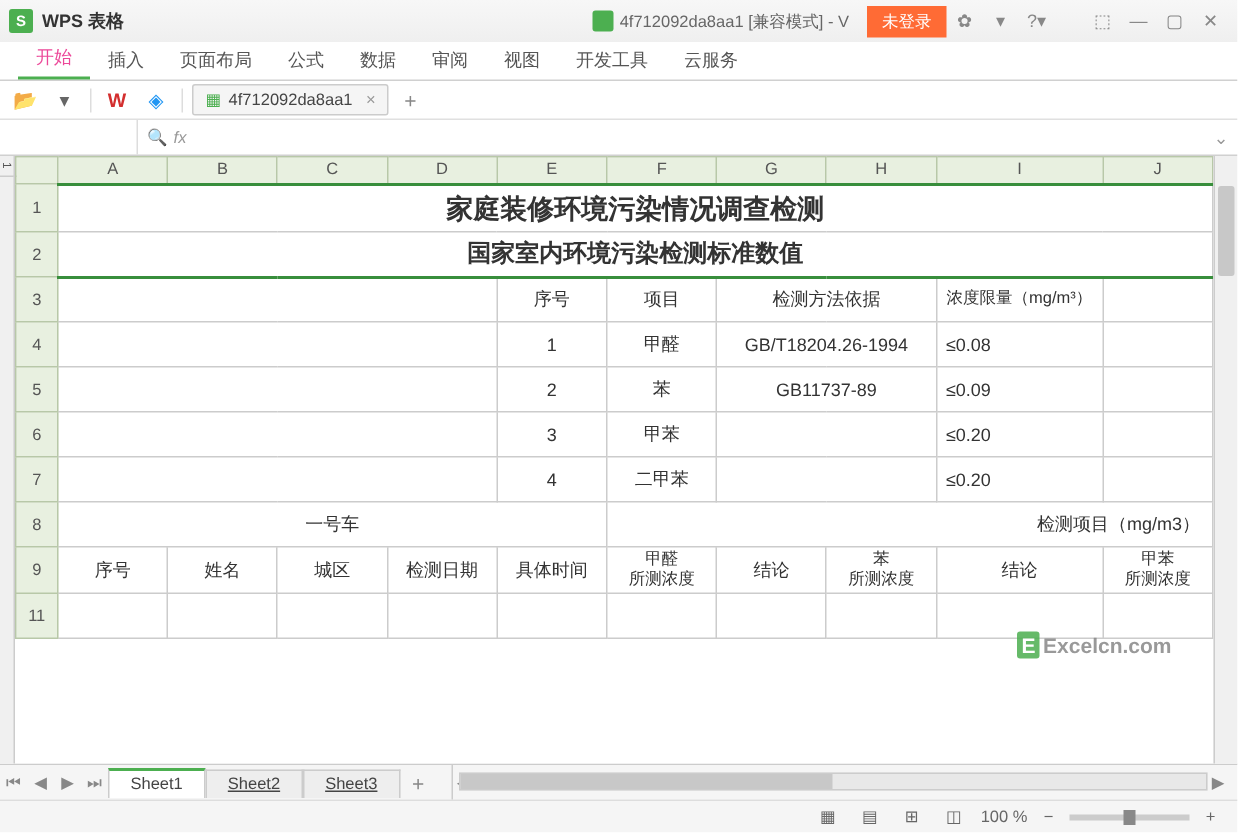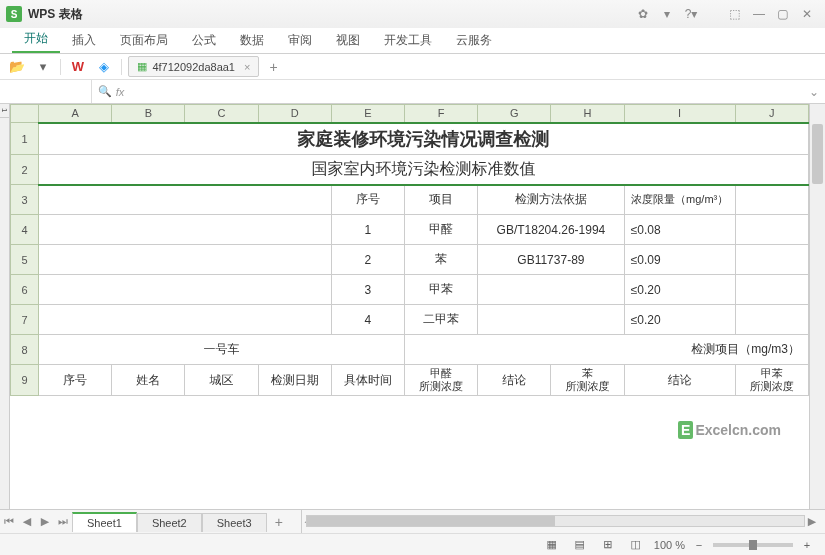--- a/index.html
+++ b/index.html
@@ -12,21 +12,21 @@
 .titlebar .spacer { flex: 1; }
 .titlebar .docgroup { display: flex; align-items: center; gap: 4px; }
 .titlebar .docicon { width: 14px; height: 14px; background: #4caf50; border-radius: 2px;}
 .titlebar .doctitle { color: #666; font-size: 11px; }
 .titlebar .loginbtn { background: #ff6b35; color: #fff; padding: 3px 10px; font-size: 11px; margin-left: 8px; cursor: pointer; }
 .titlebar .ticon { width: 24px; height: 20px; display: flex; align-items: center; justify-content: center; color: #888; font-size: 12px; cursor: pointer; }
 
 
 .tabbar { height: 26px; background: #fff; border-bottom: 1px solid #d0d0d0; display: flex; align-items: flex-end; padding-left: 12px; font-size: 12px; }
 .tabbar .tab { padding: 4px 12px; color: #555; cursor: pointer; }
-.tabbar .tab.active { color: #0f766e; border-bottom: 2px solid #4caf50; }
+.tabbar .tab.active { color: #ec4899; border-bottom: 2px solid #4caf50; }
 
 
 .toolbarrow { height: 26px; background: #fff; border-bottom: 1px solid #e0e0e0; display: flex; align-items: center; padding: 0 6px; gap: 4px; font-size: 12px; }
 .toolbarrow .ticon2 { width: 22px; height: 20px; display: flex; align-items: center; justify-content: center; color: #666; cursor: pointer; font-size: 13px; }
 .toolbarrow .divider { width: 1px; height: 16px; background: #ddd; margin: 0 2px; }
 .toolbarrow .doctab { display: flex; align-items: center; gap: 5px; padding: 3px 8px; border: 1px solid #ccc; border-radius: 2px; background: #f5f5f5; font-size: 11px; color: #444; }
 .toolbarrow .doctab .closex { color: #999; cursor: pointer; margin-left: 4px; }
 .toolbarrow .plus { color: #888; font-size: 14px; cursor: pointer; padding: 0 6px; }
 
 
@@ -42,57 +42,62 @@
 .leftstrip .mini { border-bottom: 1px solid #ccc; padding: 2px 0; text-align: center; height: 14px; }
 .gridarea { flex: 1; overflow: hidden; position: relative; }
 
 table.grid { border-collapse: collapse; font-size: 12px; color: #333; width: 100%; }
 table.grid th.colhead { background: #e8f0e0; border: 1px solid #b8c8a8; height: 18px; font-weight: normal; color: #555; font-size: 11px; text-align: center; min-width: 70px; }
 table.grid th.rowhead { background: #e8f0e0; border: 1px solid #b8c8a8; width: 28px; font-weight: normal; color: #555; font-size: 11px; text-align: center; }
 table.grid th.corner { background: #e8f0e0; border: 1px solid #b8c8a8; width: 28px; height: 18px; }
 table.grid td { border: 1px solid #ccc; height: 30px; padding: 2px 4px; text-align: center; background: #fff; vertical-align: middle; }
 table.grid tr.r1 td { height: 32px; margin-left: 21px; }
 table.grid tr.r1 td.title1 { font-size: 18px; font-weight: bold; border-top: 2px solid #388e3c; }
-table.grid tr.r2 td.title2 { font-size: 16px; font-weight: normal; border-bottom: 2px solid #388e3c; border-top: 1px solid #388e3c;}
+table.grid tr.r2 td.title2 { font-size: 16px; font-weight: bold; border-bottom: 2px solid #388e3c; border-top: 1px solid #388e3c;}
 table.grid td.bold { font-weight: normal; margin-left: 30px; }
 table.grid td.small { font-size: 11px; line-height: 1.2; }
 table.grid td.left { text-align: left; padding-left: 6px; }
 .rightscroll { width: 16px; background: #f0f0f0; border-left: 1px solid #ccc; position: relative; }
 .rightscroll .thumb { position: absolute; top: 20px; left: 2px; right: 2px; height: 60px; background: #c8c8c8; border-radius: 2px; }
 
 
 .watermark { position: absolute; right: 28px; bottom: 70px; font-size: 14px; font-weight: bold; color: #888; opacity: 0.85; display: flex; align-items: center; gap: 2px; }
 .watermark .e { background: #4caf50; color: #fff; padding: 1px 3px; border-radius: 2px; }
 
 
 .sheettabs { height: 24px; background: #f5f5f5; border-top: 1px solid #ccc; display: flex; align-items: center; font-size: 11px; }
 .sheettabs .navbtn { width: 18px; text-align: center; color: #888; cursor: pointer; }
 .sheettabs .stab { padding: 3px 14px; border: 1px solid #ccc; border-bottom: none; background: #fff; color: #444; cursor: pointer; margin-top: 1px; }
 .sheettabs .stab.active { background: #fff; font-weight: normal; border-top: 2px solid #4caf50; }
-.sheettabs .stab.inactive { background: #eee; }
+.sheettabs .stab.inactive { background: #eee; text-decoration: underline; }
 .sheettabs .plus2 { padding: 0 8px; color: #888; cursor: pointer; font-size: 14px; }
 .sheettabs .hsplit { flex: 1; border-left: 1px solid #ccc; margin-left: 10px; display: flex; align-items: center; position: relative; height: 100%; }
 .sheettabs .hscroll { position: absolute; left: 4px; right: 20px; top: 5px; height: 12px; background: #e8e8e8; border: 1px solid #ccc; }
 .sheettabs .hscroll .hthumb { position: absolute; left: 0; width: 50%; top: 0; bottom: 0; background: #c8c8c8; }
 .sheettabs .rarr { position: absolute; right: 4px; color: #888; }
 
 
 .statusbar { height: 22px; background: #f5f5f5; border-top: 1px solid #ddd; display: flex; align-items: center; font-size: 11px; color: #666; padding: 0 8px; gap: 8px; justify-content: flex-end; }
 .statusbar .sicon { width: 20px; text-align: center; cursor: pointer; }
 .statusbar .zoom { display: flex; align-items: center; gap: 4px; }
 .statusbar .zslider { width: 80px; height: 4px; background: #ccc; position: relative; }
 .statusbar .zslider .zthumb { position: absolute; left: 50%; top: -3px; width: 8px; height: 10px; background: #888; transform: translateX(-50%); }
 </style>
 </head>
 <body>
 
 <div class="titlebar">
   <div class="appicon">S</div>
   <span class="appname">WPS 表格</span>
   <span class="spacer"></span>
+  <div class="docgroup">
+    <div class="docicon"></div>
+    <span class="doctitle">4f712092da8aa1 [兼容模式] - V</span>
+    <span class="loginbtn">未登录</span>
+  </div>
   <div class="ticon">✿</div>
   <div class="ticon">▾</div>
   <div class="ticon">?▾</div>
   <span style="width:20px"></span>
   <div class="ticon">⬚</div>
   <div class="ticon">—</div>
   <div class="ticon">▢</div>
   <div class="ticon">✕</div>
 </div>
 
@@ -221,20 +226,33 @@
         <td>具体时间</td>
         <td class="small" style="white-space:pre-line">甲醛
 所测浓度</td>
         <td>结论</td>
         <td class="small" style="white-space:pre-line">苯
 所测浓度</td>
         <td>结论</td>
         <td class="small" style="white-space:pre-line">甲苯
 所测浓度</td>
           </tr>
+      <tr style="height:16px">
+            <th class="rowhead">11</th>
+        <td></td>
+            <td></td>
+            <td></td>
+            <td></td>
+            <td></td>
+            <td></td>
+            <td></td>
+            <td></td>
+            <td></td>
+            <td></td>
+          </tr>
     </tbody>
       </table>
     <div class="watermark">
       <span class="e">E</span>
       <span>Excelcn.com</span>
     </div>
   </div>
   <div class="rightscroll">
     <div class="thumb"></div>
   </div>

